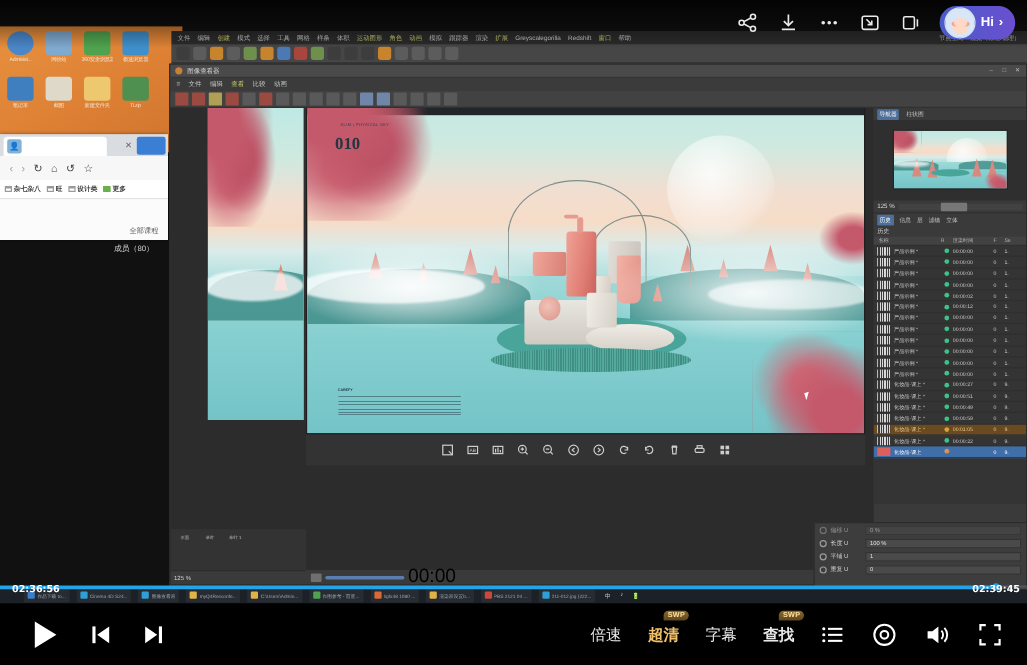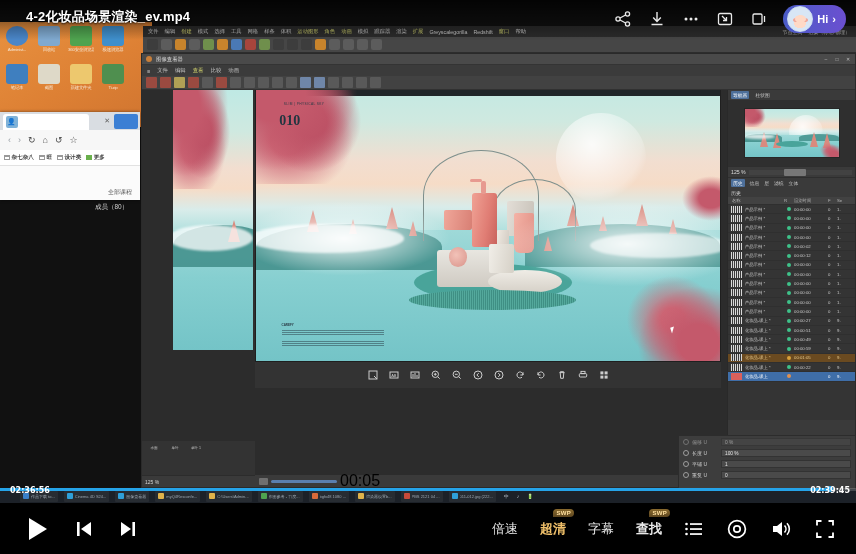--- a/index.html
+++ b/index.html
@@ -598,21 +598,21 @@
                 <span class="nm">草叶 1</span>
               </div>
             </div>
 
             <div class="iv-zoombar">
               <span class="z">125 %</span>
             </div>
             <div class="iv-tlbar">
               <span class="slider-knob"></span>
               <span class="slider"></span>
-              <span class="z">00:05</span>
+              <span class="z">00:00</span>
             </div>
           </div>
 
           <div class="iv-right">
             <div class="rp-tabs">
               <span class="tb sel">导航器</span>
               <span class="tb">柱状图</span>
             </div>
             <div class="rp-preview">
               <div class="pv">
@@ -926,21 +926,20 @@
       </div>
 
     <div id="progress">
       <div class="fill" id="prog-fill" style="width: 97%;"></div>
       <div class="knob" id="prog-knob" style="left: calc(97% - 3px);"></div>
     </div>
     <div class="tleft">02:36:56</div>
     <div class="tright">02:39:45</div>
 
     <div id="topbar">
-      <div id="vtitle">4-2化妆品场景渲染_ev.mp4</div>
       <div class="topicons">
         <span class="ti">
             <svg width="18" height="18" viewBox="0 0 18 18">
               <circle cx="4" cy="9" r="2.1" fill="none" stroke="#eaeaea" stroke-width="1.3"></circle>
               <circle cx="13.5" cy="4" r="2.1" fill="none" stroke="#eaeaea" stroke-width="1.3"></circle>
               <circle cx="13.5" cy="14" r="2.1" fill="none" stroke="#eaeaea" stroke-width="1.3"></circle>
               <path d="M6 8L11.6 5M6 10l5.6 3" stroke="#eaeaea" stroke-width="1.3"></path>
             </svg>
           </span>
         <span class="ti">

